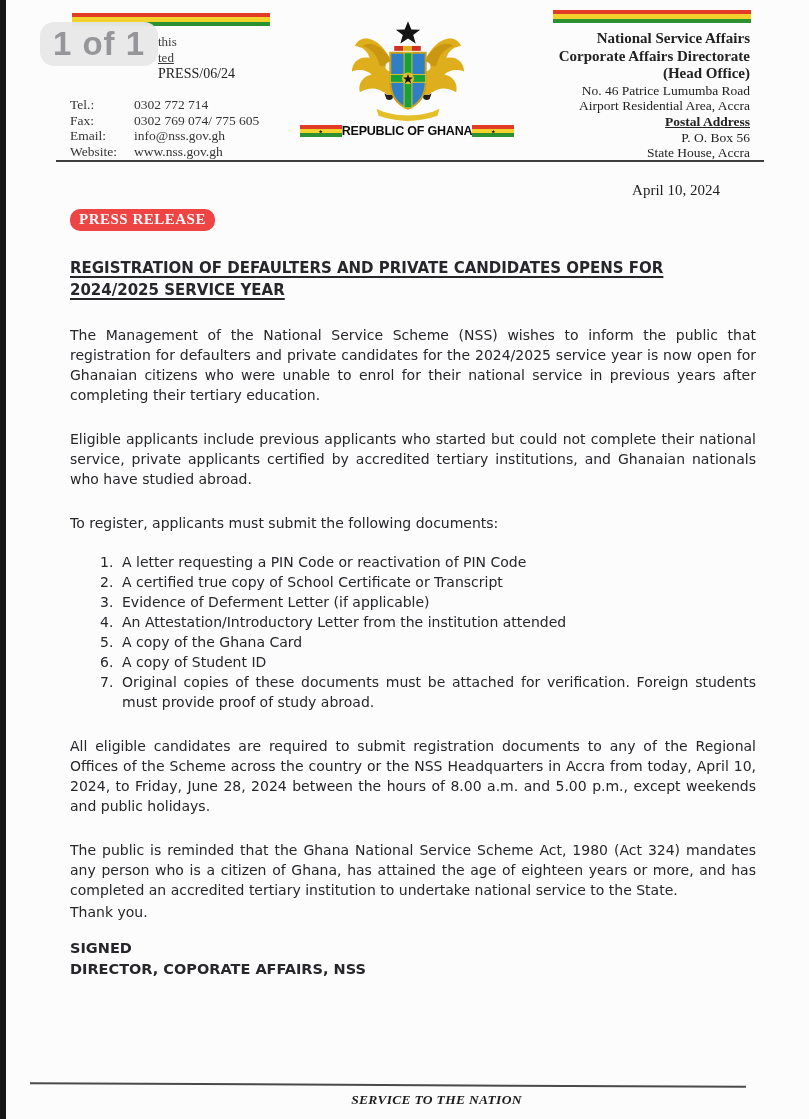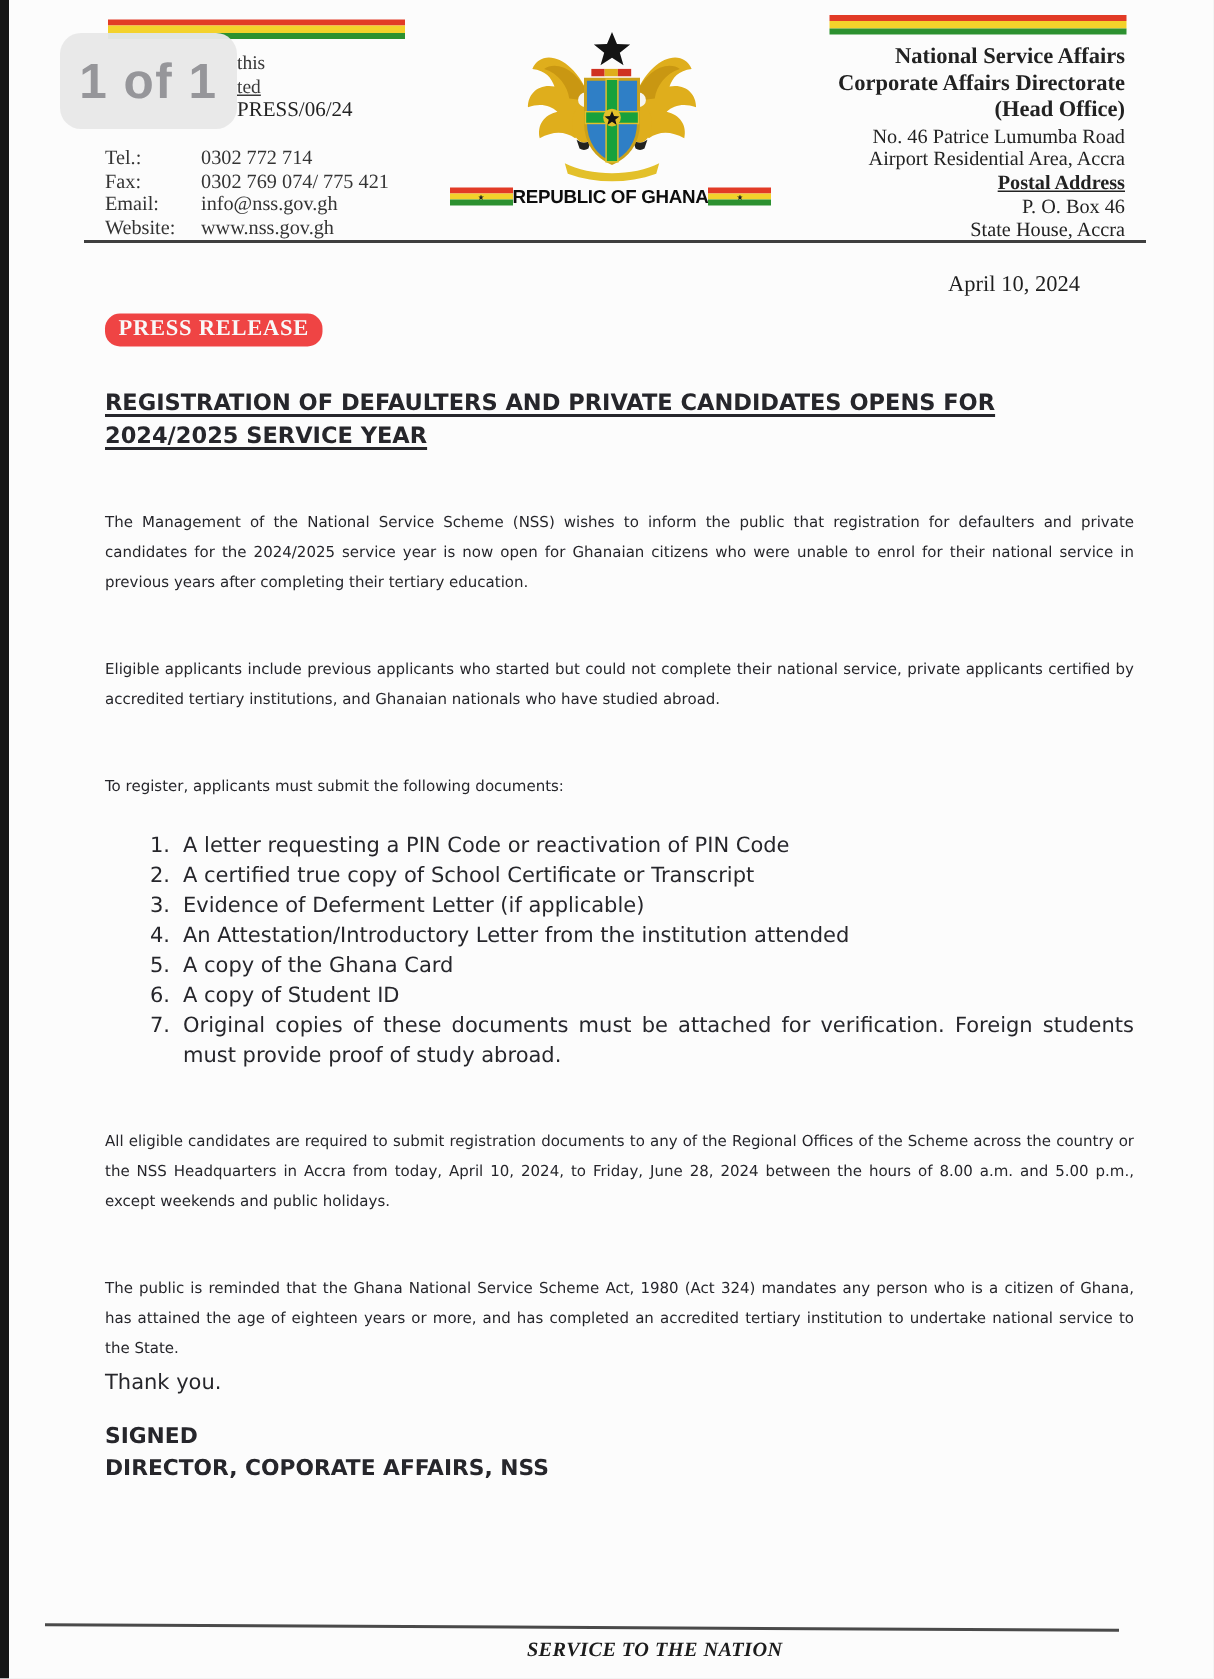--- a/index.html
+++ b/index.html
@@ -11,21 +11,21 @@
   
   .stripe{display:flex;flex-direction:column;height:13px;}
   .stripe .b{flex:1;}
   .b-red{background:#e23b26;}
   .b-yellow{background:#f3d22b;}
   .b-green{background:#2c9130;}
   .stripe-left{position:absolute;left:72px;top:13px;width:198px;}
   .stripe-right{position:absolute;left:553px;top:10px;width:198px;}
 
   
-  .badge{position:absolute;left:40px;top:22px;width:118px;height:64px;background:rgba(232,232,232,.96);
+  .badge{position:absolute;left:40px;top:22px;width:118px;height:44px;background:rgba(232,232,232,.96);
          border-radius:14px;display:flex;align-items:center;justify-content:center;z-index:6;
          color:#96969a;font:600 33px "Liberation Sans",sans-serif;letter-spacing:1px;}
 
   
   .frags{position:absolute;left:158px;top:34px;font:13px/15.5px "Liberation Serif",serif;color:#3a3a3a;}
   .frag-ref{font-weight:normal;font-size:14px;color:#222;margin-top:1px;font-family:"Liberation Serif",serif;}
   .contacts{position:absolute;left:70px;top:97px;font:13.5px/15.5px "Liberation Serif",serif;color:#343434;}
   .crow{display:flex;}
   .clabel{width:64px;}
 
@@ -46,21 +46,21 @@
 
   .rule{position:absolute;left:56px;top:160px;width:708px;height:2px;background:#3f3f3f;}
 
   
   .content{position:absolute;left:70px;top:176px;width:686px;color:#26262b;}
   .date{font:15px "Liberation Serif",serif;color:#1e1e1e;text-align:right;padding-right:36px;margin-top:6px;}
   .tag{display:inline-block;margin-top:10px;background:#ef4444;color:#f8f8f8;
        font:bold 15px "Liberation Serif",serif;letter-spacing:.5px;padding:2px 9px 3px;border-radius:10px;}
   .title{margin-top:27px;font-weight:bold;font-size:15px;line-height:21.5px;
          text-decoration:underline;text-decoration-thickness:2px;text-underline-offset:3px;}
-  .p{margin-top:38px;font-size:10px;line-height:20px;text-align:justify;}
+  .p{margin-top:24px;font-size:14px;line-height:20px;text-align:justify;}
   .list{margin:19px 0 0 30px;font-size:14px;line-height:20px;}
   .li{display:flex;}
   .li .num{width:22px;flex:0 0 22px;}
   .li .txt{flex:1;text-align:justify;}
   .closing{margin-top:4px;font-size:14px;}
   .sig{margin-top:18px;font-weight:bold;font-size:14.5px;line-height:21px;}
 
   
   .foot-rule{position:absolute;left:30px;top:1084px;width:716px;height:2px;background:#4a4a4a;transform:rotate(.3deg);}
   .motto{position:absolute;left:0;top:1092px;width:809px;text-align:center;
@@ -92,21 +92,21 @@
     <div style="text-decoration:underline">ted</div>
     <div class="frag-ref">PRESS/06/24</div>
   </div>
   <div class="contacts">
     <div class="crow">
       <span class="clabel">Tel.:</span>
       <span>0302 772 714</span>
     </div>
     <div class="crow">
       <span class="clabel">Fax:</span>
-      <span>0302 769 074/ 775 421</span>
+      <span>0302 769 074/ 775 605</span>
     </div>
     <div class="crow">
       <span class="clabel">Email:</span>
       <span>info@nss.gov.gh</span>
     </div>
     <div class="crow">
       <span class="clabel">Website:</span>
       <span>www.nss.gov.gh</span>
     </div>
   </div>
@@ -157,21 +157,21 @@
     </div>
   </div>
 
   <div class="lh-right">
     <div class="org">National Service Affairs</div>
     <div class="org">Corporate Affairs Directorate</div>
     <div class="org">(Head Office)</div>
     <div class="addr">No. 46 Patrice Lumumba Road</div>
     <div class="addr">Airport Residential Area, Accra</div>
     <div class="postal-head">Postal Address</div>
-    <div class="addr">P. O. Box 46</div>
+    <div class="addr">P. O. Box 56</div>
     <div class="addr">State House, Accra</div>
   </div>
 
   <div class="rule"></div>
 
   <div class="content">
     <div class="date">April 10, 2024</div>
     <div><span class="tag">PRESS RELEASE</span></div>
     <div class="title">
       <span>REGISTRATION OF DEFAULTERS AND PRIVATE CANDIDATES OPENS FOR</span><br>

